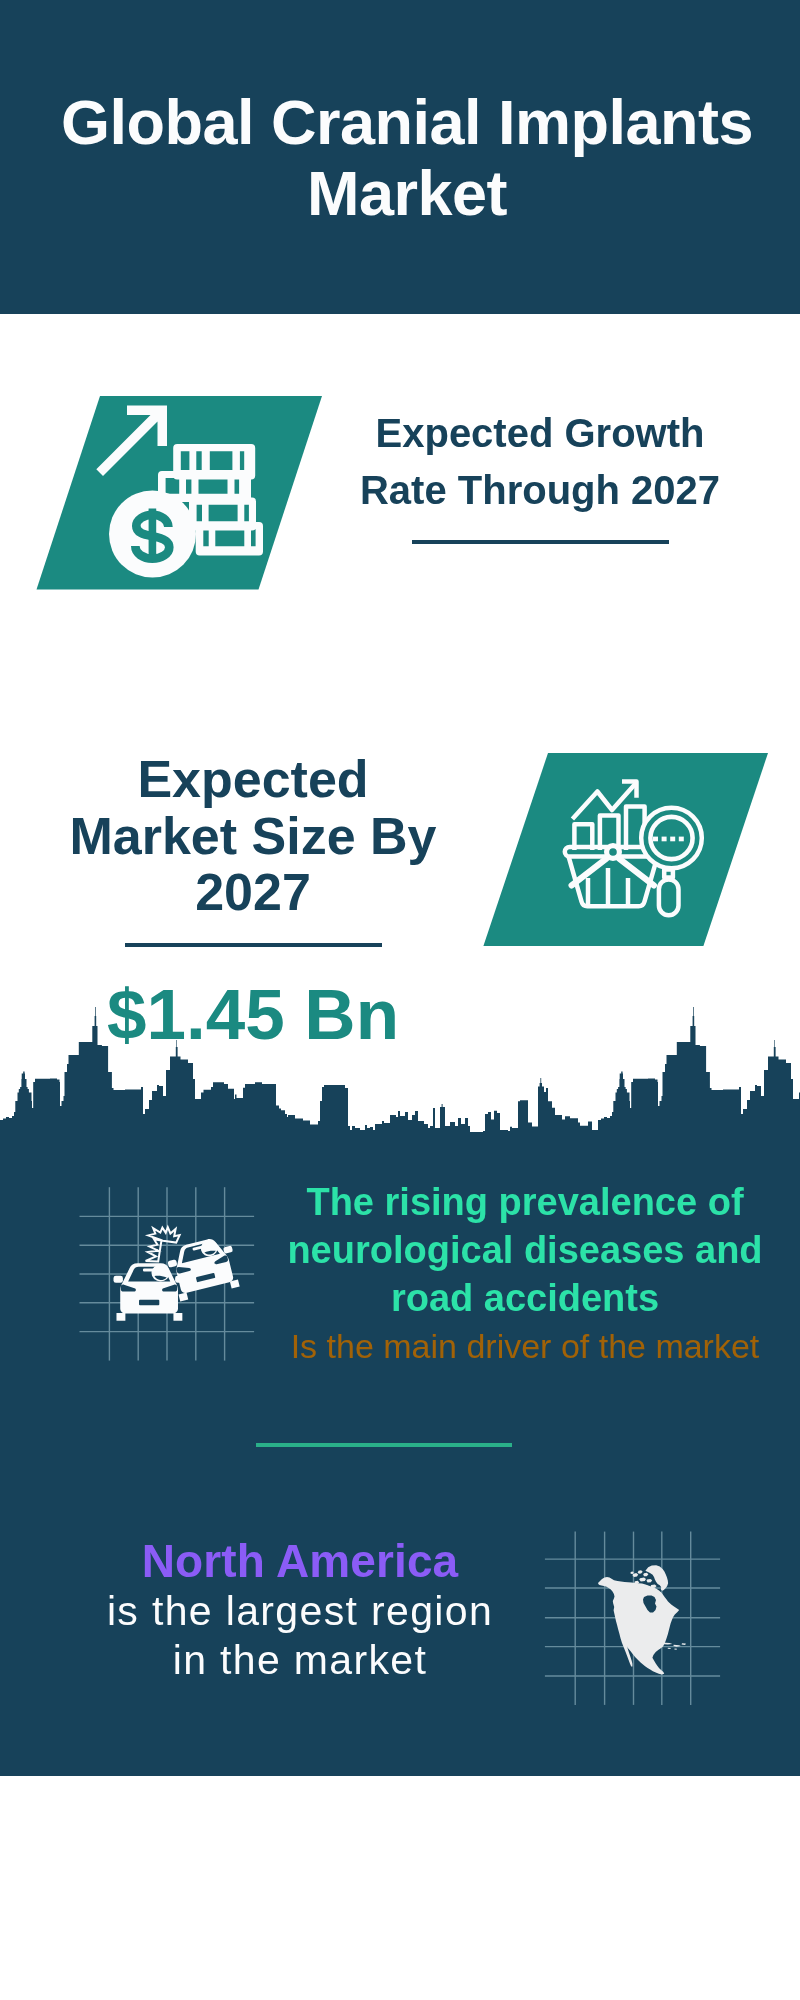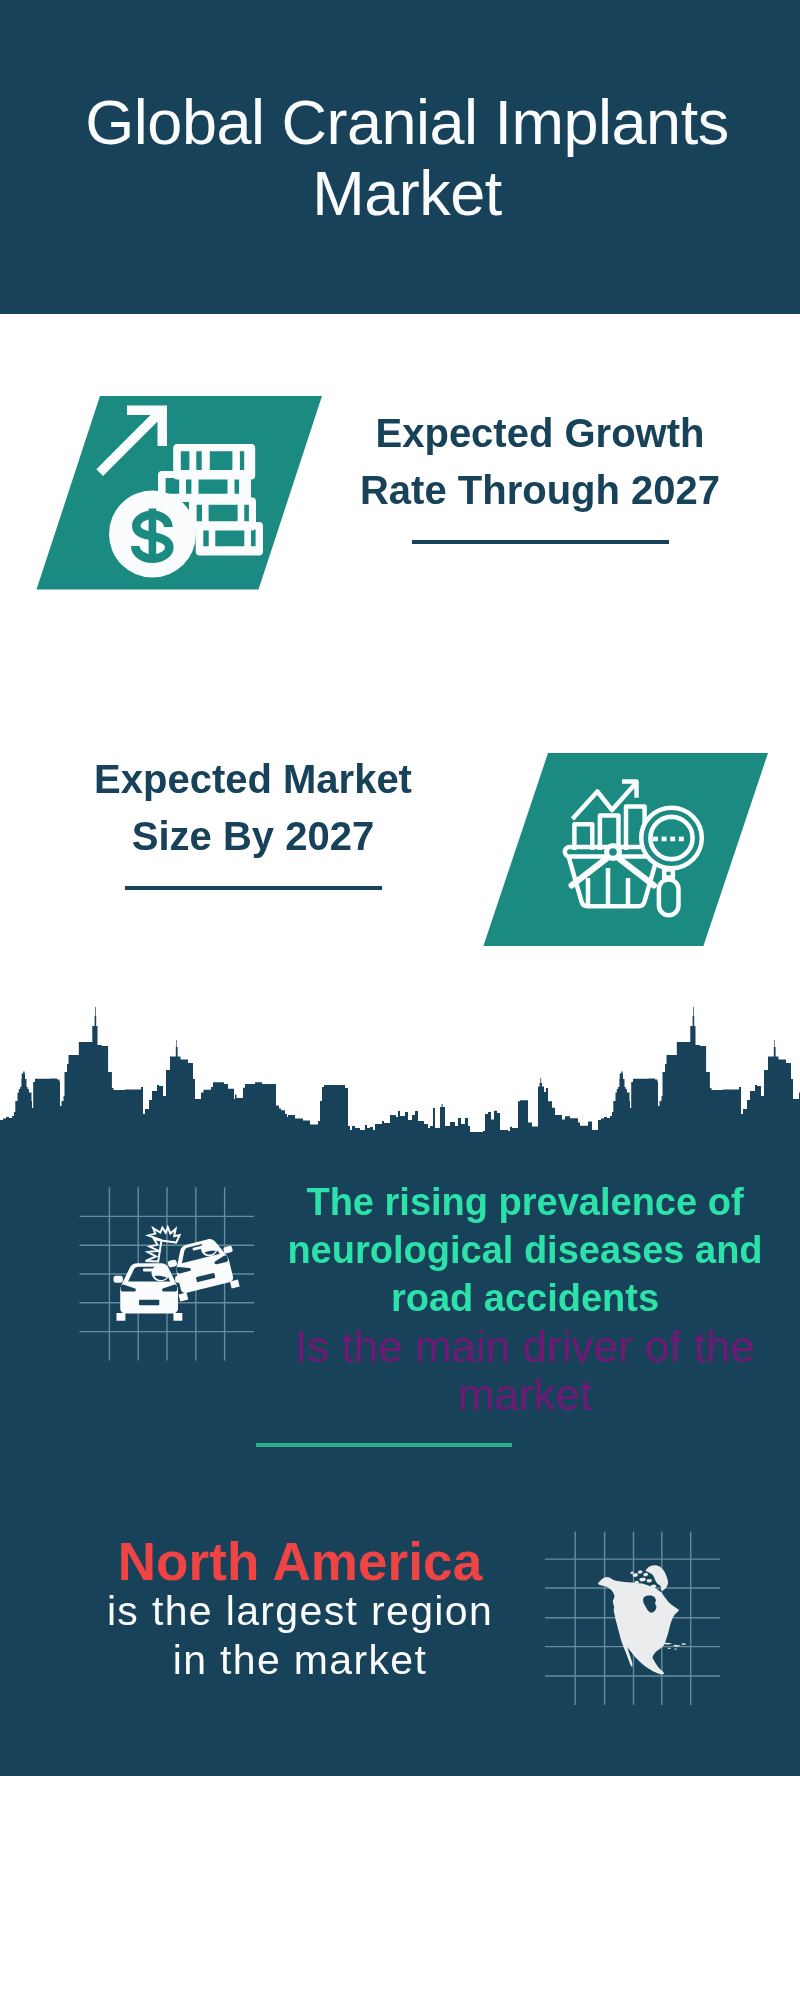--- a/index.html
+++ b/index.html
@@ -2,53 +2,53 @@
 <html><head>
 <meta charset="utf-8">
 <style>
   html,body{margin:0;padding:0;}
   body{width:800px;height:2000px;background:#ffffff;font-family:"Liberation Sans",sans-serif;overflow:hidden;}
   .page{position:relative;width:800px;height:2000px;overflow:hidden;background:#fff;}
 
   
   .header{position:absolute;left:0;top:0;width:800px;height:314px;background:#17425a;}
   .header .title{position:absolute;left:57px;top:87px;width:700px;text-align:center;color:#fbfcfd;
-      font-size:63px;font-weight:normal;line-height:71px;letter-spacing:-0.5px;}
+      font-size:63px;font-weight:bold;line-height:71px;letter-spacing:-0.5px;}
 
   
   .statlabel{color:#17425a;font-weight:bold;letter-spacing:0px;margin-top:24px;}
   .rule{height:4px;background:#17425a;margin:0 auto;}
   .bignum{color:#1b8a81;font-weight:bold;}
 
   #blk1{position:absolute;left:340px;top:381px;width:400px;text-align:center;}
   #blk1 .statlabel{font-size:40px;line-height:56.5px;}
   #blk1 .rule{width:257px;margin-top:22px;}
   #blk1 .bignum{font-size:86px;line-height:86px;margin-top:23px;}
 
   #blk2{position:absolute;left:53px;top:727px;width:400px;text-align:center;}
-  #blk2 .statlabel{font-size:40px;line-height:56.5px;}
+  #blk2 .statlabel{font-size:52px;line-height:56.5px;}
   #blk2 .rule{width:257px;margin-top:22px;}
   #blk2 .bignum{font-size:71px;line-height:71px;margin-top:32px;}
 
   svg.ico{position:absolute;display:block;}
   #ico-money{left:30px;top:390px;}
   #ico-chart{left:478px;top:750px;}
 
   
   .dark{position:absolute;left:0;top:1136px;width:800px;height:640px;background:#17425a;}
   .skyline{position:absolute;left:0;top:1000px;width:800px;height:140px;display:block;}
 
 
   
   #driver-text{position:absolute;left:275px;top:1179px;width:500px;text-align:center;}
   #driver-text .hl{color:#2ce2a8;font-size:38px;font-weight:bold;line-height:47.9px;letter-spacing:0px;display:block;}
-  #driver-text .sub{color:#701a75;font-size:44px;font-weight:normal;line-height:47.9px;letter-spacing:0px;display:block;}
+  #driver-text .sub{color:#a16207;font-size:34px;font-weight:normal;line-height:47.9px;letter-spacing:0px;display:block;}
   #driver-rule{position:absolute;left:256px;top:1443px;width:256px;height:4px;background:#2ab089;}
   #region-text{position:absolute;left:100px;top:1537px;width:400px;text-align:center;}
-  #region-text .hl{color:#ef4444;font-size:53px;font-weight:bold;line-height:49.6px;letter-spacing:0.1px;display:block;}
+  #region-text .hl{color:#8b5cf6;font-size:46px;font-weight:bold;line-height:49.6px;letter-spacing:0.1px;display:block;}
   #region-text .sub{color:#fbfcfd;font-size:41px;font-weight:normal;line-height:49.6px;letter-spacing:1.35px;display:block;}
 
   #car-icon{position:absolute;left:75px;top:1183px;}
   #map-icon{position:absolute;left:541px;top:1528px;}
 </style>
 </head>
 <body>
 
 <div class="page">
 
@@ -80,20 +80,21 @@
   </svg>
 
   <div id="blk1">
     <div class="statlabel">Expected Growth Rate Through 2027</div>
     <div class="rule"></div>
   </div>
 
   <div id="blk2">
     <div class="statlabel">Expected Market Size By 2027</div>
     <div class="rule"></div>
+    <div class="bignum">$1.45 Bn</div>
   </div>
 
   <svg class="ico" id="ico-chart" width="300" height="210" viewBox="0 0 300 210">
     <polygon points="70,3 290,3 225.4,196 5.4,196" fill="#1b8a81"></polygon>
     <g fill="none" stroke="#fbfcfd" stroke-width="4.5" stroke-linejoin="round" stroke-linecap="butt">
 
       <polyline points="94.4,69 119.4,41.5 134,60 158,33"></polyline>
       <polyline points="144,31.6 158.5,31.6 158.5,47.7"></polyline>
 
       <polyline points="96.4,100 96.4,74.2 114.3,74.2 114.3,100"></polyline>

